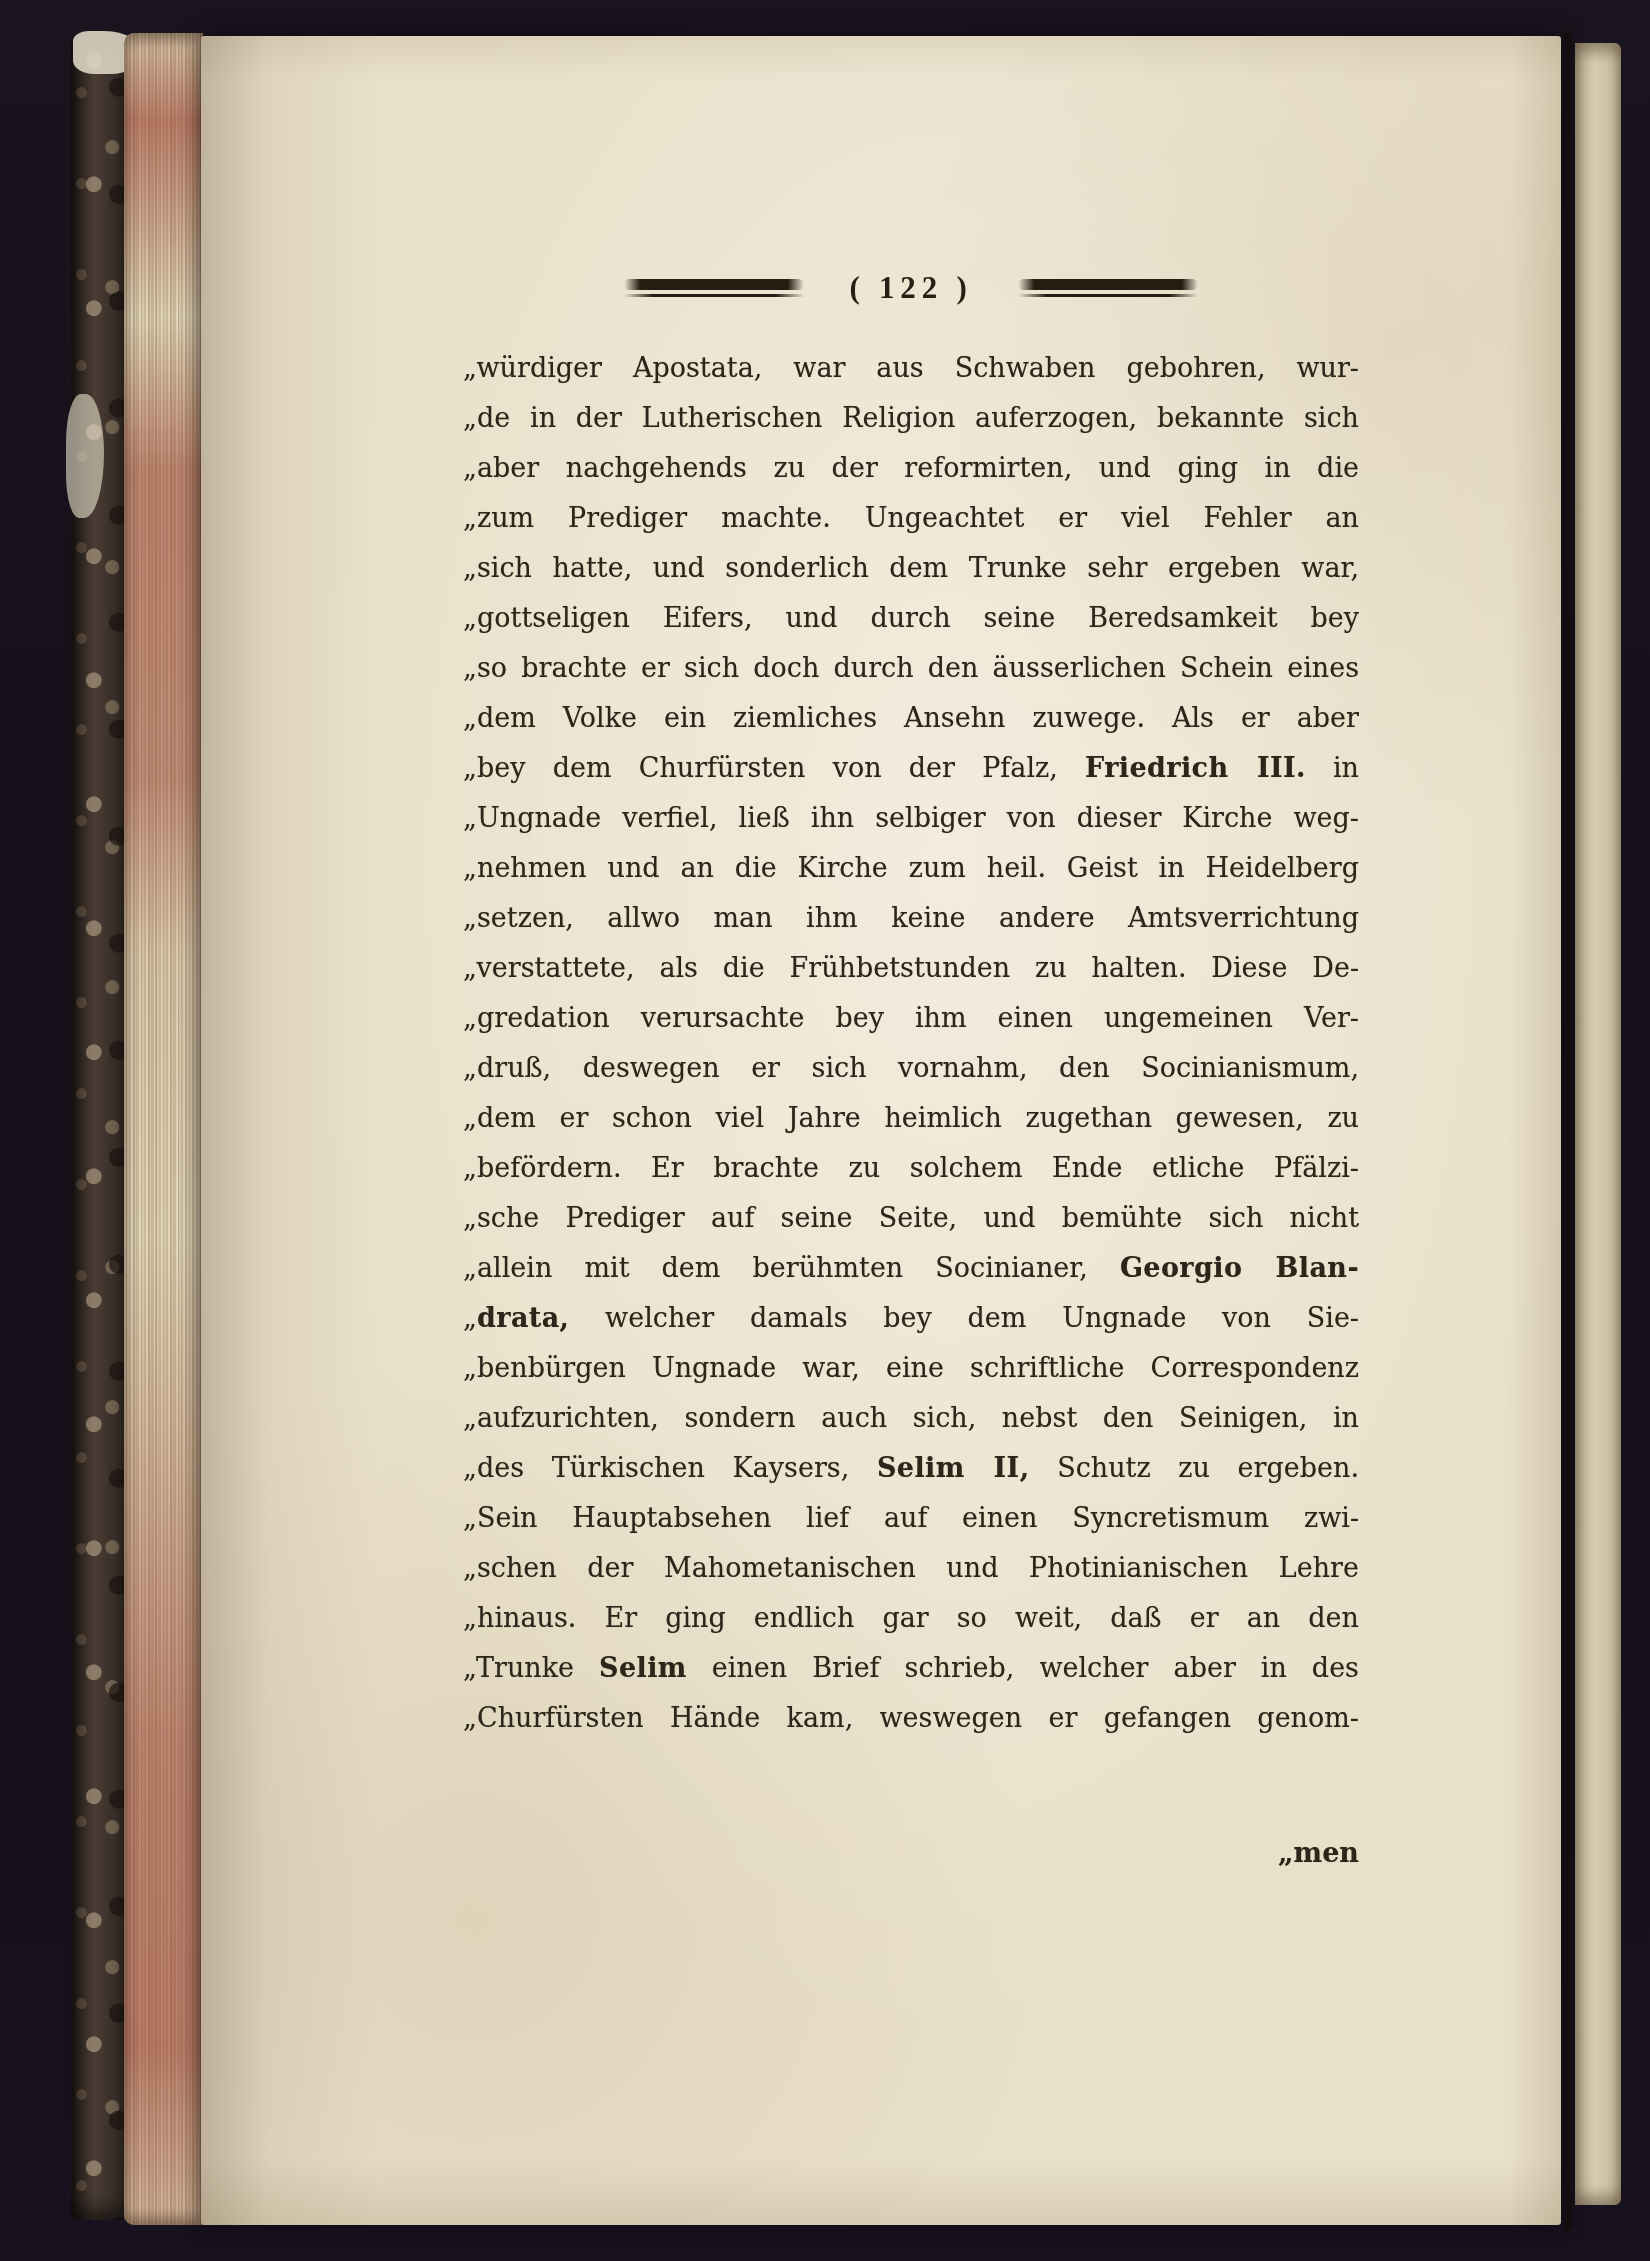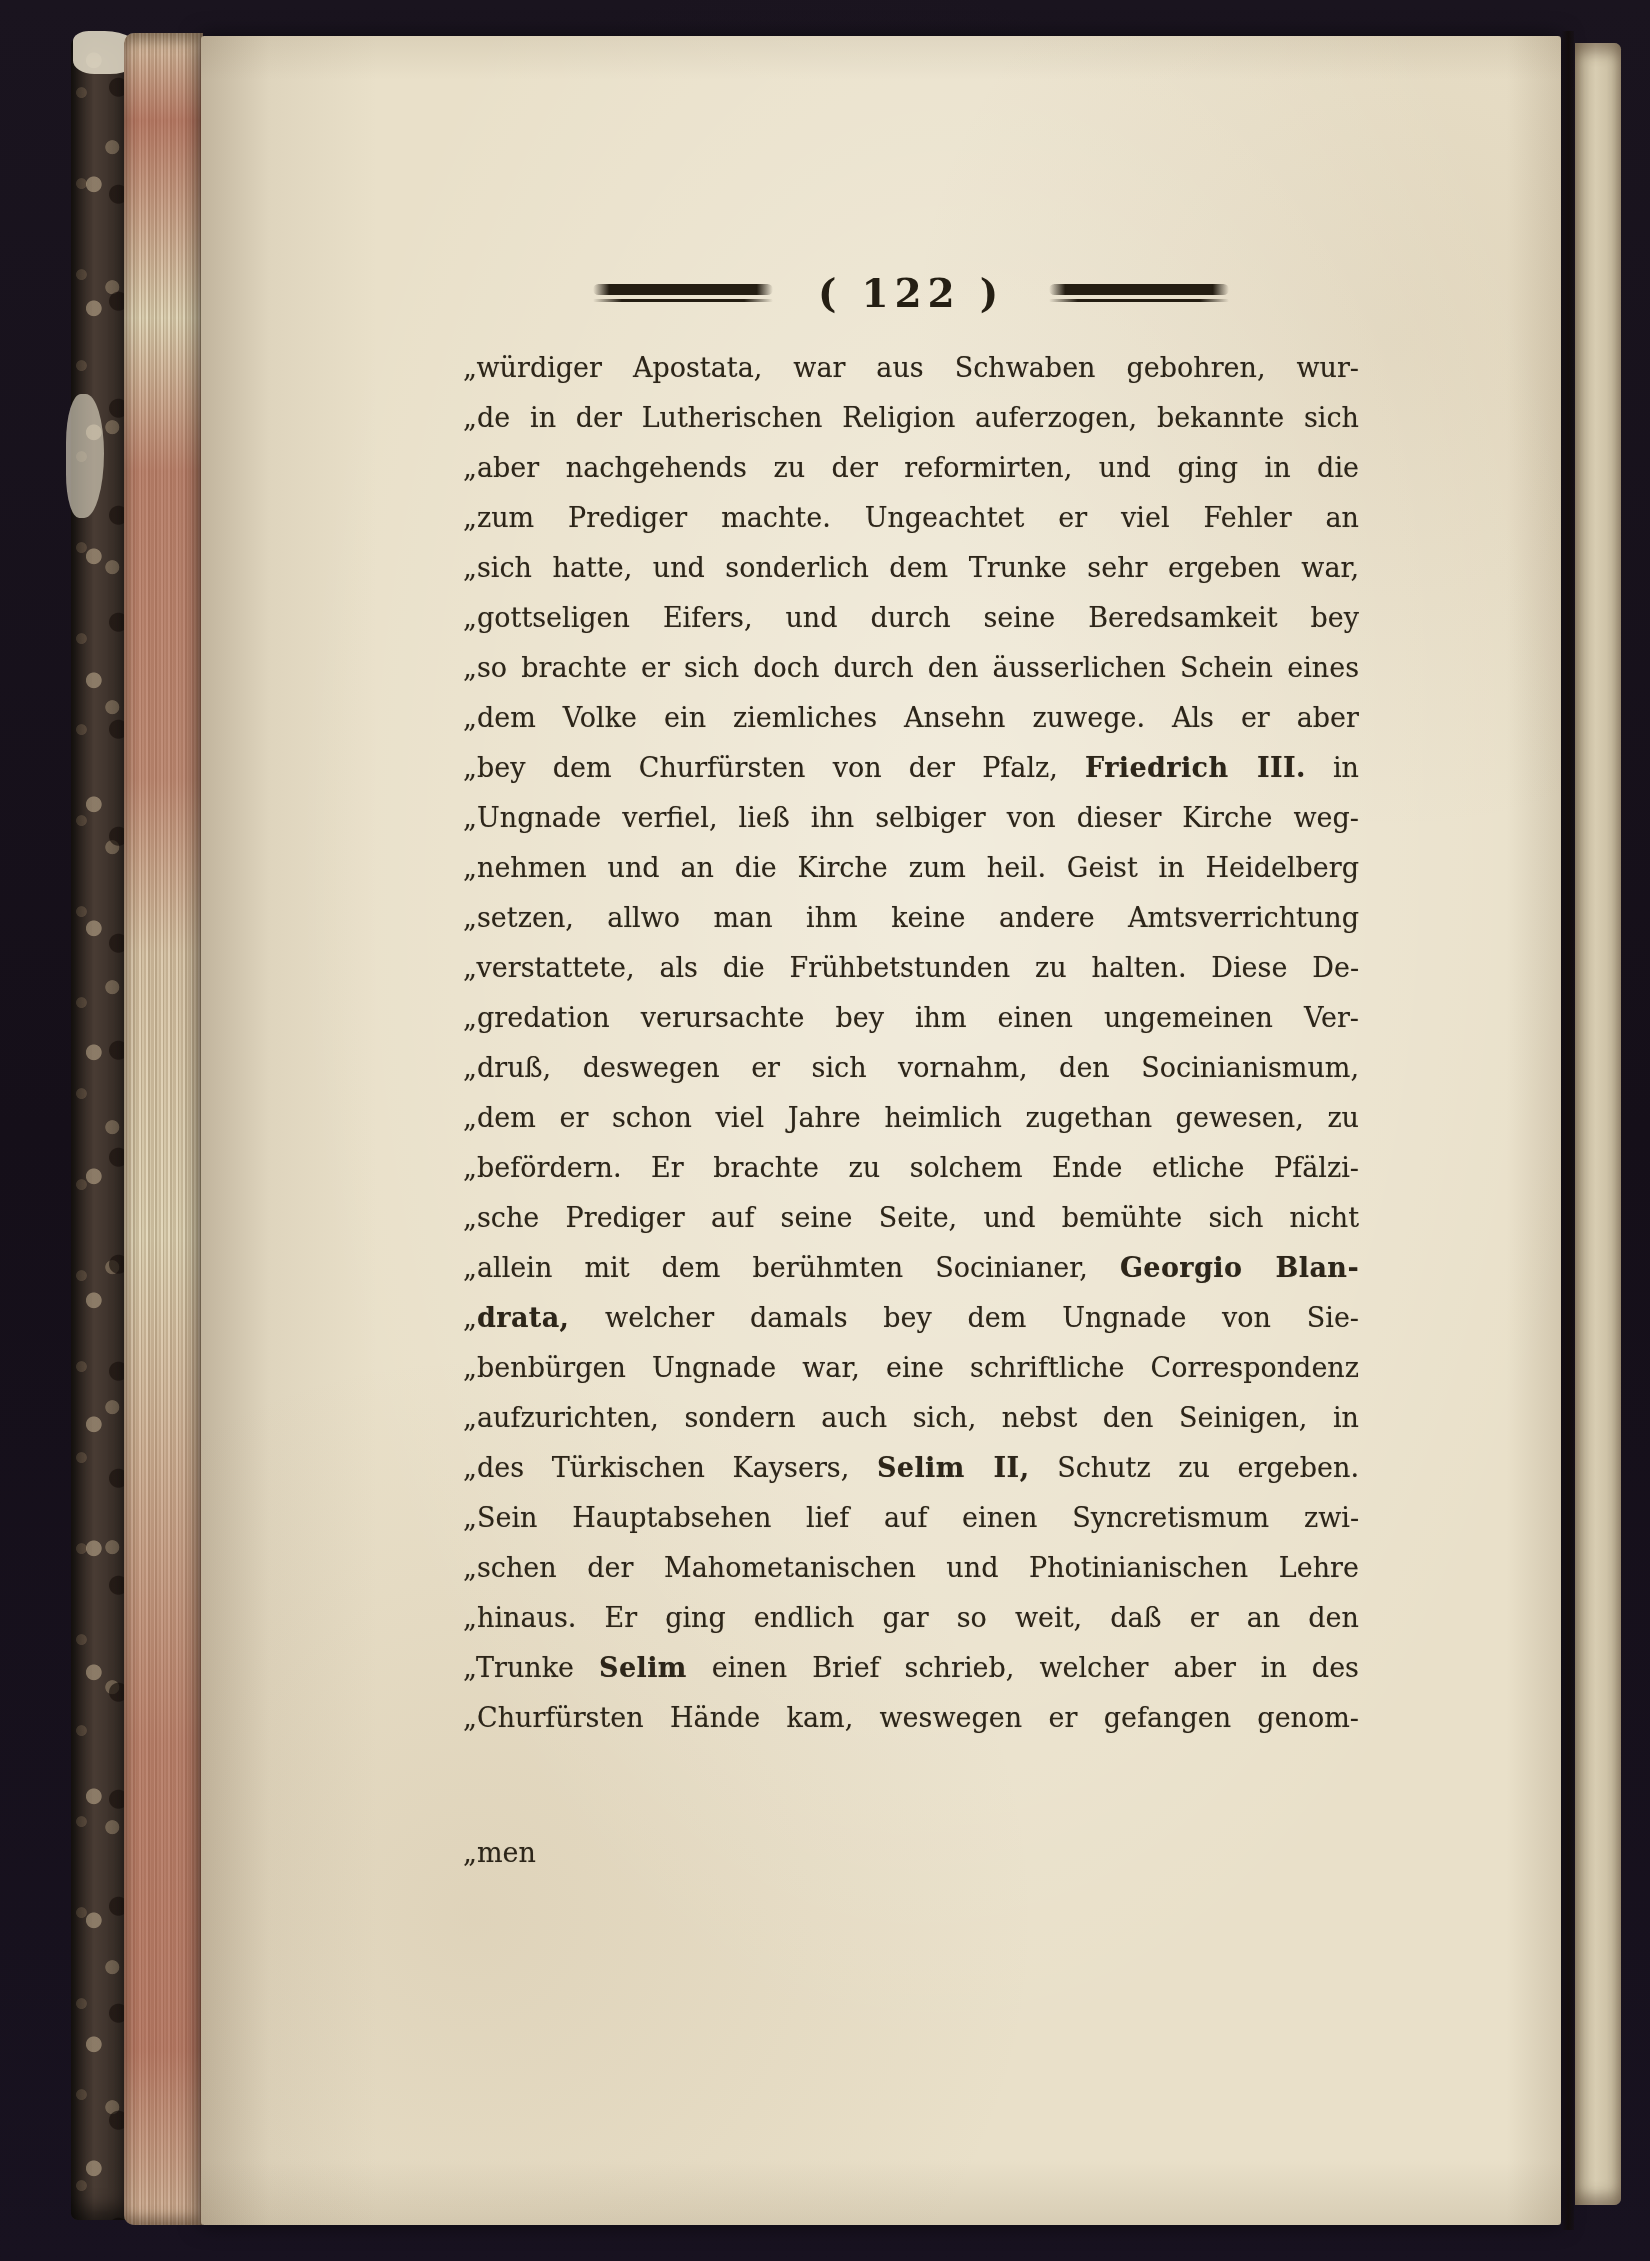--- a/index.html
+++ b/index.html
@@ -81,22 +81,23 @@
     border-radius: 0 6.6px 6.6px 0;
     box-shadow: inset 0 10px 13.2px rgba(60,40,25,0.4), inset 0 -10px 13.2px rgba(60,40,25,0.4);
   }
 
   
   .header {
     position: absolute; left: 262px; top: 234px; width: 896px;
     display: flex; align-items: center; justify-content: center; gap: 45px;
   }
   .pagenum {
-    font-size: 39px; font-weight: 700; color: #251f14; letter-spacing: 5.8px;
+    font-size: 31px; font-weight: 700; color: #251f14; letter-spacing: 5.8px;
     white-space: nowrap;
+    font-family: Liberation Serif, serif;
   }
   .rule { display: inline-flex; flex-direction: column; gap: 4.1px; width: 180px; }
   .rule .bar1 {
     height: 10.7px; border-radius: 5.8px;
     background: linear-gradient(90deg, rgba(32,25,16,0), #241d12 9%, #241d12 91%, rgba(32,25,16,0));
   }
   .rule .bar2 {
     height: 3.3px; border-radius: 1.7px;
     background: linear-gradient(90deg, rgba(32,25,16,0), #241d12 16%, #241d12 84%, rgba(32,25,16,0));
   }
@@ -107,21 +108,21 @@
     font-size: 27px; line-height: 50px; height: 50px; overflow: hidden;
     color: #2c2519;
     text-align: justify; text-align-last: justify;
     text-shadow: 0 0 0.8px rgba(44,37,25,0.35);
   }
   .line.indent { padding-left: 40px; }
   .line .b { font-weight: 700; letter-spacing: 0.4px; }
 
   .catchword {
     position: absolute; left: 262px; top: 1801px; width: 896px;
-    font-size: 27px; font-weight: 400; color: #2c2519;
+    text-align: right; font-size: 27px; font-weight: 700; color: #2c2519;
     text-shadow: 0 0 0.8px rgba(44,37,25,0.35);
   }
 </style>
 </head>
 <body>
 
 <div class="scene">
   <div class="book">
 
     <div class="spine"></div>

